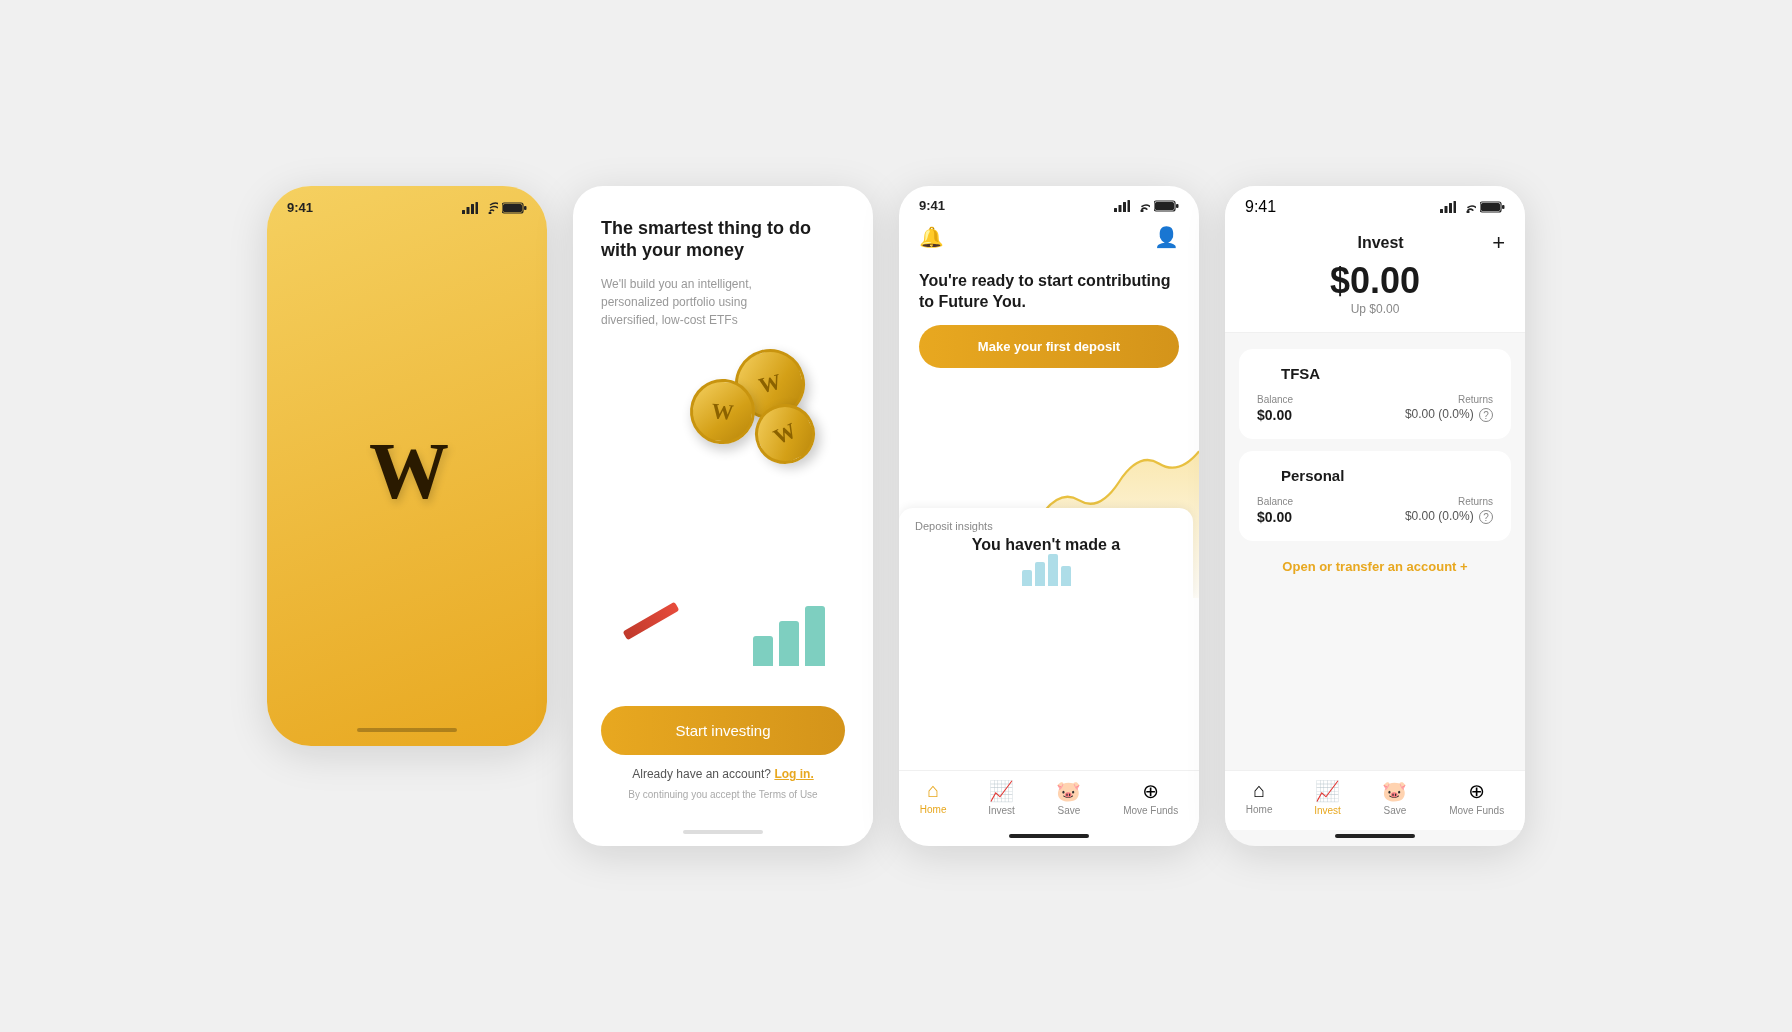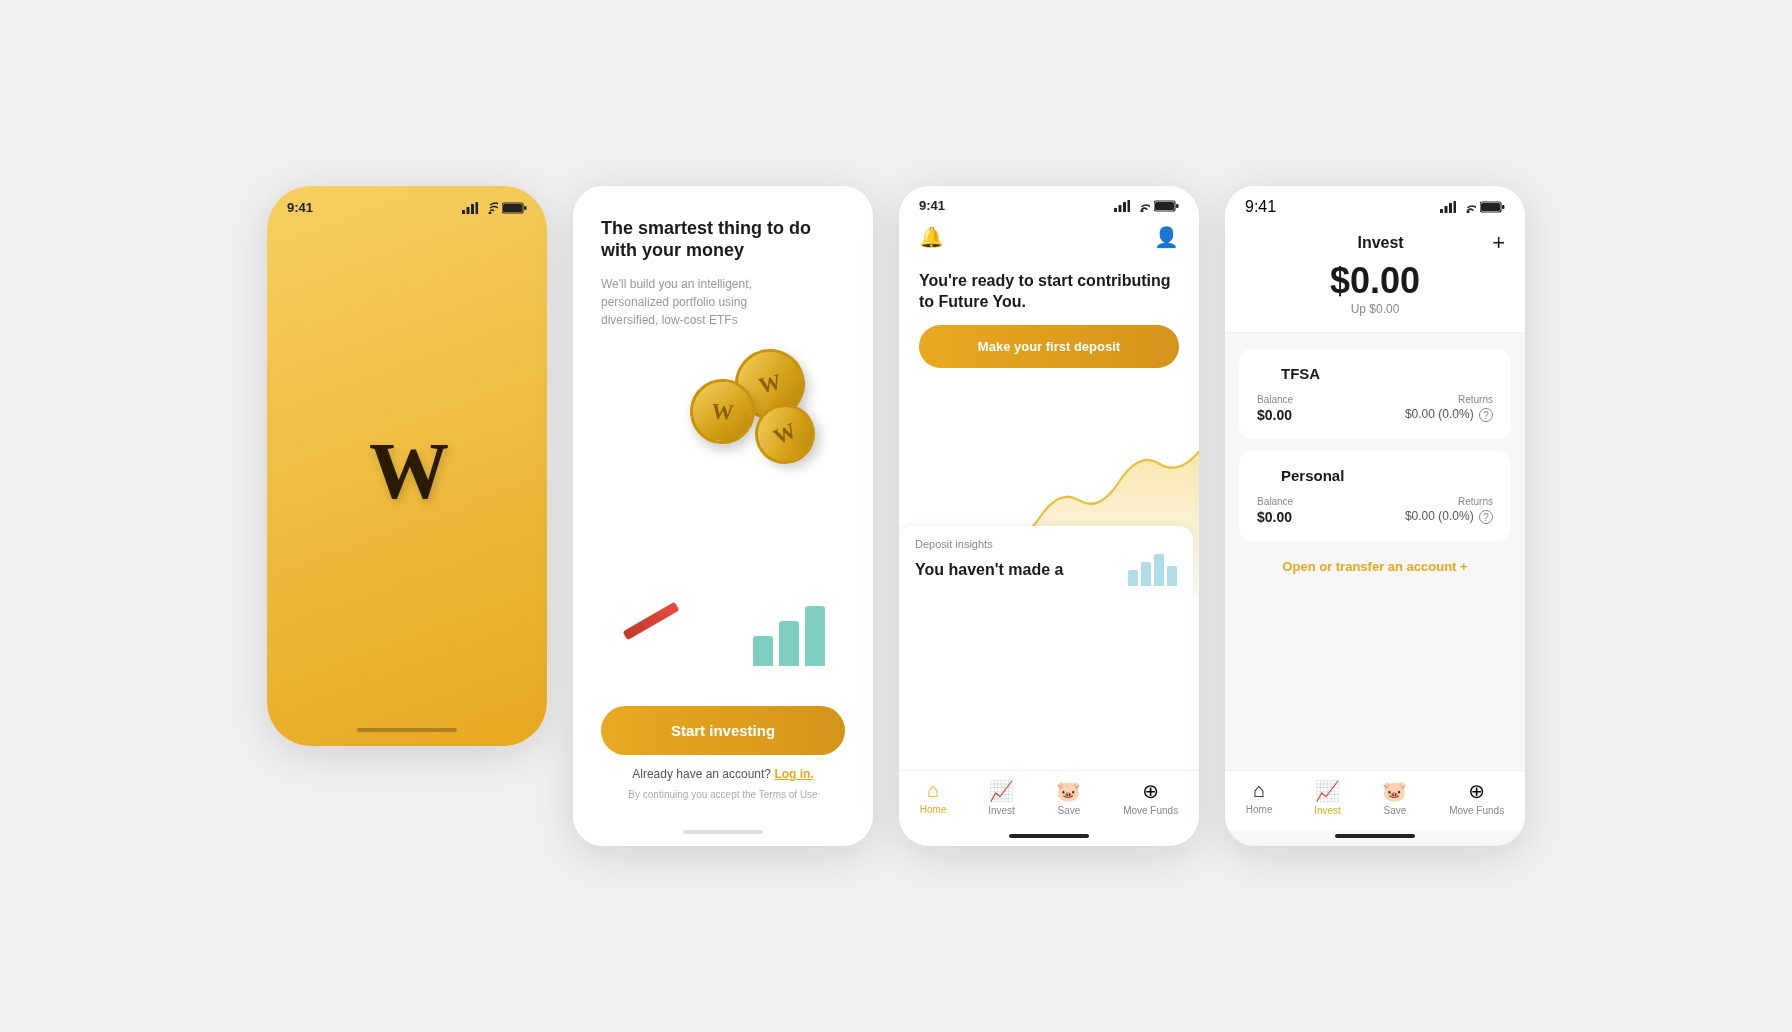--- a/index.html
+++ b/index.html
@@ -159,21 +159,21 @@
       padding: 20px 28px 24px;
       background: #fff;
     }
     .btn-primary {
       width: 100%;
       padding: 16px;
       border-radius: 50px;
       background: linear-gradient(90deg, #e8a820, #d4941a);
       color: #fff;
       font-size: 15px;
-      font-weight: 700;
+      font-weight: 400;
       border: none;
       cursor: pointer;
       text-align: center;
     }
     .phone-2 .already {
       text-align: center;
       font-size: 12px;
       color: #555;
       margin-top: 12px;
     }
@@ -505,21 +505,21 @@
               <stop offset="0%" stop-color="#f5d060" stop-opacity="0.5"></stop>
               <stop offset="100%" stop-color="#f5d060" stop-opacity="0.05"></stop>
             </linearGradient>
           </defs>
           <path d="M0,160 Q30,155 50,140 Q70,125 90,130 Q120,140 140,115 Q160,90 180,100 Q200,110 220,85 Q240,60 260,70 Q280,80 300,60 L300,180 L0,180 Z" fill="url(#chartGrad)"></path>
           <path d="M0,160 Q30,155 50,140 Q70,125 90,130 Q120,140 140,115 Q160,90 180,100 Q200,110 220,85 Q240,60 260,70 Q280,80 300,60" stroke="#e8c040" stroke-width="2" fill="none"></path>
         </svg>
         
         <div style="position:absolute;bottom:0;left:0;right:6px;background:#fff;border-radius:14px 14px 0 0;padding:12px 16px;box-shadow:0 -2px 8px rgba(0,0,0,0.06);">
           <div style="font-size:11px;color:#888;margin-bottom:4px;">Deposit insights</div>
-          <div style="display:flex;justify-content:space-between;align-items:center;">
+          <div style="display:flex;align-items:center;flex-direction:column;">
             <div style="font-size:16px;font-weight:700;color:#1a1a1a;">You haven't made a</div>
             <div class="mini-bars">
               <div class="mini-bar" style="width:10px;height:16px;"></div>
               <div class="mini-bar" style="width:10px;height:24px;"></div>
               <div class="mini-bar" style="width:10px;height:32px;"></div>
               <div class="mini-bar" style="width:10px;height:20px;"></div>
             </div>
           </div>
         </div>
       </div>

